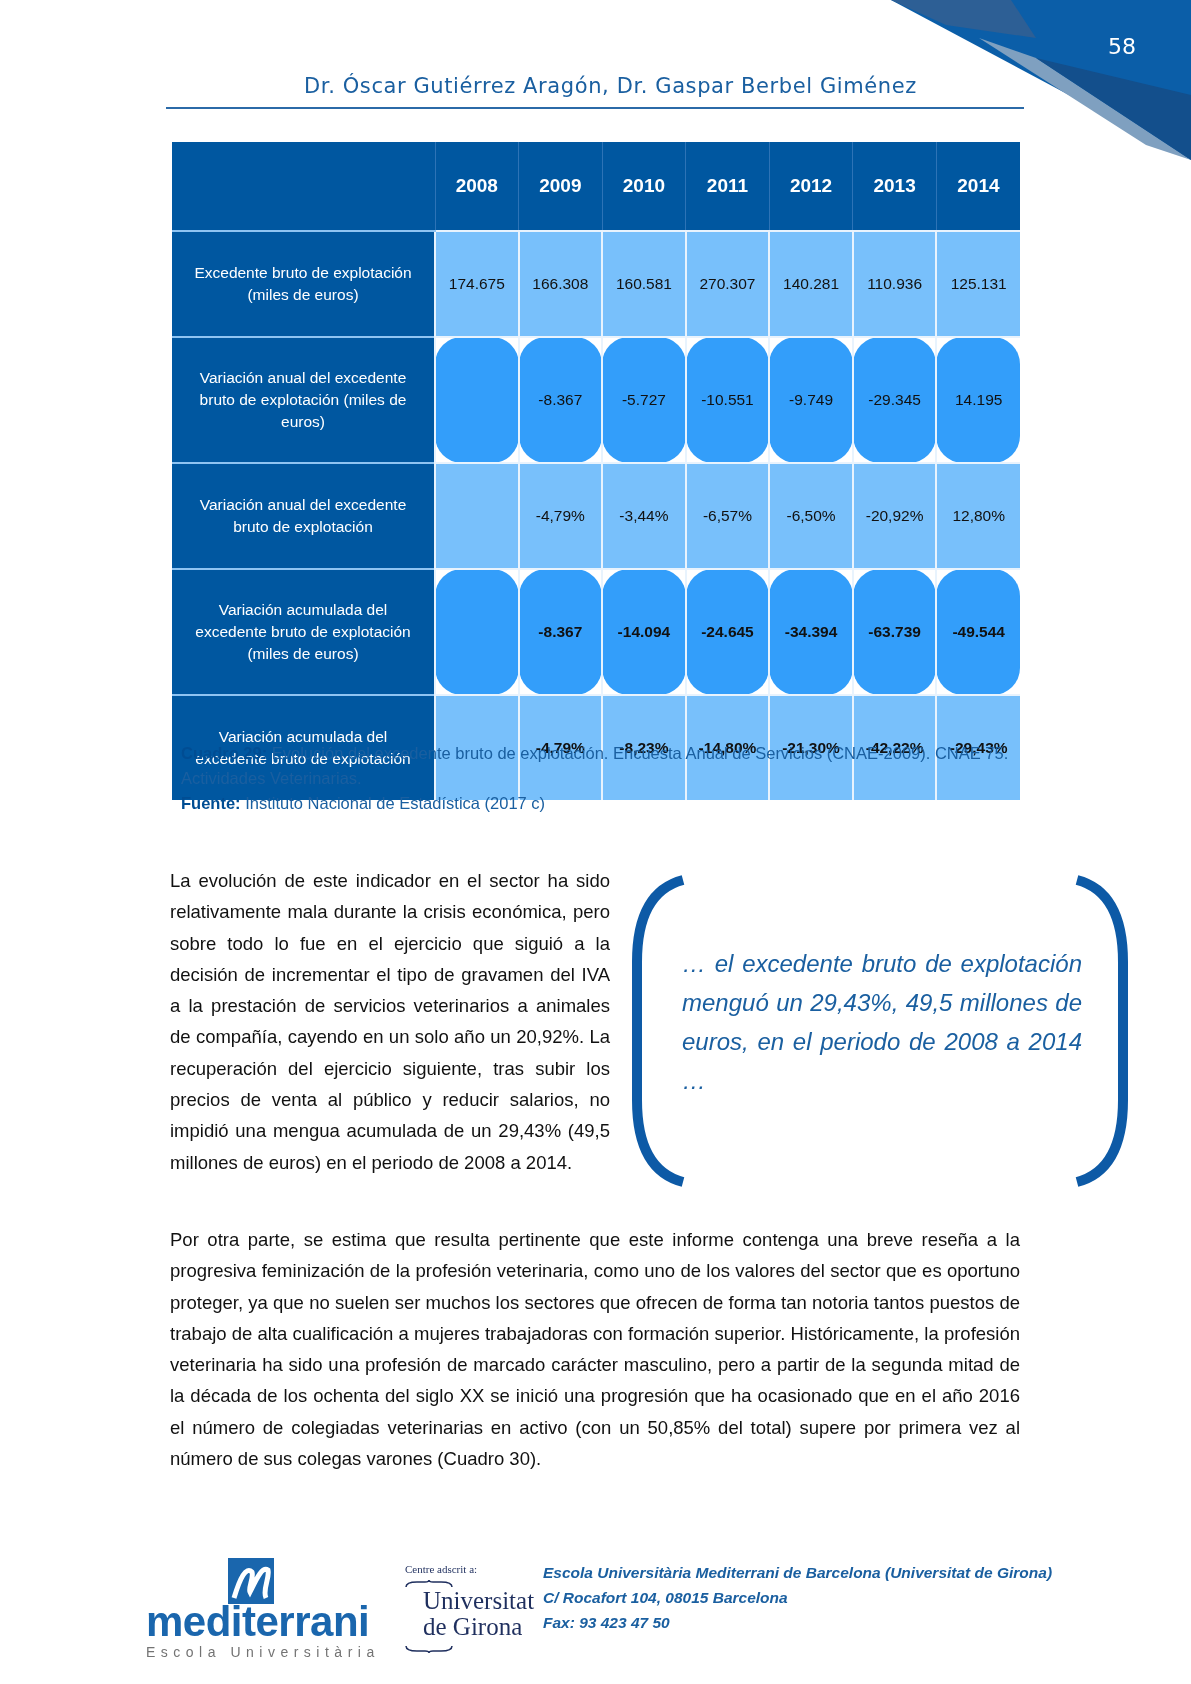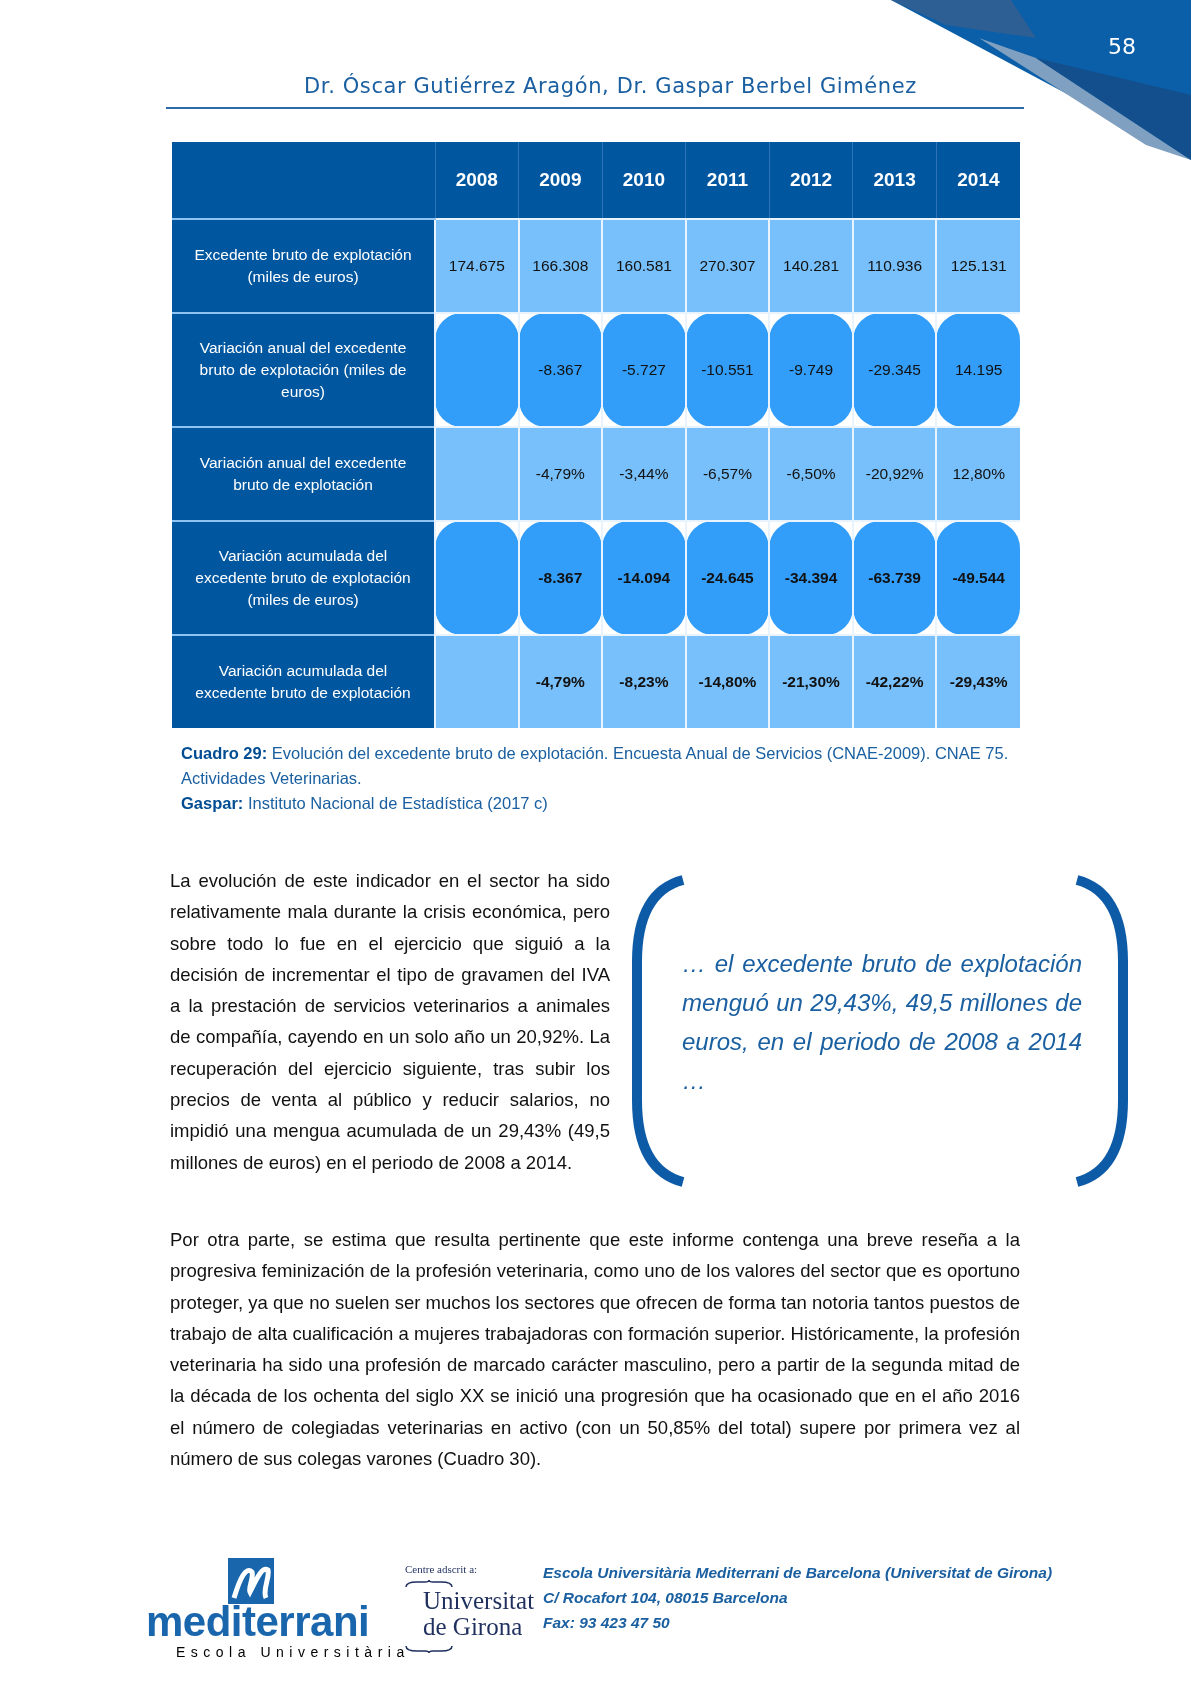--- a/index.html
+++ b/index.html
@@ -10,21 +10,21 @@
   .page-num { position: absolute; top: 34px; right: 55px; font-size: 22px; color: #ffffff;
               font-family: "DejaVu Sans", sans-serif; }
 
   .header-title { position: absolute; top: 74px; left: 15px; width: 1191px; text-align: center;
                   font-size: 21px; color: #1a5fa0; letter-spacing: 0.6px;
                   font-family: "DejaVu Sans", sans-serif; }
   .header-rule { position: absolute; top: 107px; left: 166px; width: 858px; height: 2px; background: #2b6aa8; }
 
   table.data { position: absolute; top: 142px; left: 172px; width: 848px;
                border-collapse: collapse; table-layout: fixed; }
-  table.data td, table.data th { text-align: center; padding: 0; }
+  table.data td, table.data th { text-align: center; padding: 6px; }
   table.data th { background: #0057a0; color: #fff; font-weight: bold; font-size: 19px; height: 76px;
                   border-left: 1px solid #2d73b6; }
   table.data th.corner-cell { border-left: none; }
   table.data td.label { background: #0057a0; color: #fff; font-size: 15.5px; line-height: 22px;
                         padding: 0 10px; border-top: 2px solid #8fc4f2; }
   table.data td.val { font-size: 15.5px; color: #111; border-left: 2px solid #e8f3fd; border-top: 2px solid #e8f3fd; }
   tr.light td.val { background: #78c0fb; margin-left: 24px; }
   tr.dark td.val { background: #339efa; border-radius: 27px; }
   tr.bold td.val { font-weight: bold; }
   tr.h92 td { height: 92px; }
@@ -39,21 +39,21 @@
   .quote-box { position: absolute; top: 872px; left: 625px; width: 510px; height: 318px; }
   .quote-text { position: absolute; top: 944px; left: 682px; width: 400px; font-size: 24px; line-height: 39px;
                 font-style: italic; color: #1a5fa0; text-align: justify; }
 
   .para2 { position: absolute; top: 1224px; left: 170px; width: 850px; font-size: 18.5px; line-height: 31.3px;
            text-align: justify; color: #111; }
 
   .logo-m { position: absolute; top: 1558px; left: 228px; width: 46px; height: 46px; background: #1a66ad; }
   .logo-word { position: absolute; top: 1598px; left: 146px; font-size: 42px; font-weight: bold; color: #1a66ad;
                letter-spacing: -0.5px; }
-  .logo-sub { position: absolute; top: 1644px; left: 146px; font-size: 14px; letter-spacing: 5.5px; color: #000000; margin-left: 30px; }
+  .logo-sub { position: absolute; top: 1644px; left: 146px; font-size: 14px; letter-spacing: 5.5px; color: #737373; }
 
   .udg-top { position: absolute; top: 1563px; left: 405px; font-size: 11px; color: #1f2f5e;
              font-family: "Liberation Serif", serif; font-weight: normal; }
   .udg-name { position: absolute; top: 1588px; left: 405px; font-size: 25px; line-height: 26px; color: #1f2f5e;
               font-family: "Liberation Serif", serif; margin-left: 18px; }
   .udg-brace-top, .udg-brace-bot { position: absolute; left: 405px; width: 48px; height: 8px; }
   .udg-brace-top { top: 1580px; }
   .udg-brace-bot { top: 1645px; }
 
   .footer-addr { position: absolute; top: 1560px; left: 543px; font-size: 15.5px; line-height: 25px;
@@ -145,21 +145,21 @@
       <td class="val">-14,80%</td>
       <td class="val">-21,30%</td>
       <td class="val">-42,22%</td>
       <td class="val">-29,43%</td>
     </tr>
   </tbody>
 </table>
 
 <div class="caption">
   <b>Cuadro 29:</b><span> Evolución del excedente bruto de explotación. Encuesta Anual de Servicios (CNAE-2009). CNAE 75. Actividades Veterinarias.</span><br>
-  <b>Gaspar:</b><span> Instituto Nacional de Estadística (2017 c)</span>
+  <b>Fuente:</b><span> Instituto Nacional de Estadística (2017 c)</span>
 </div>
 
 <div class="para1">La evolución de este indicador en el sector ha sido relativamente mala durante la crisis económica, pero sobre todo lo fue en el ejercicio que siguió a la decisión de incrementar el tipo de gravamen del IVA a la prestación de servicios veterinarios a animales de compañía, cayendo en un solo año un 20,92%. La recuperación del ejercicio siguiente, tras subir los precios de venta al público y reducir salarios, no impidió una mengua acumulada de un 29,43% (49,5 millones de euros) en el periodo de 2008 a 2014.</div>
 
 <svg class="quote-box" viewBox="0 0 510 318">
   <path d="M 58 8 Q 12 20 12 90 L 12 228 Q 12 298 58 310" fill="none" stroke="#0d5aa6" stroke-width="10"></path>
   <path d="M 452 8 Q 498 20 498 90 L 498 228 Q 498 298 452 310" fill="none" stroke="#0d5aa6" stroke-width="10"></path>
 </svg>
 <div class="quote-text">… el excedente bruto de explotación menguó un 29,43%, 49,5 millones de euros, en el periodo de 2008 a 2014 …</div>
 

